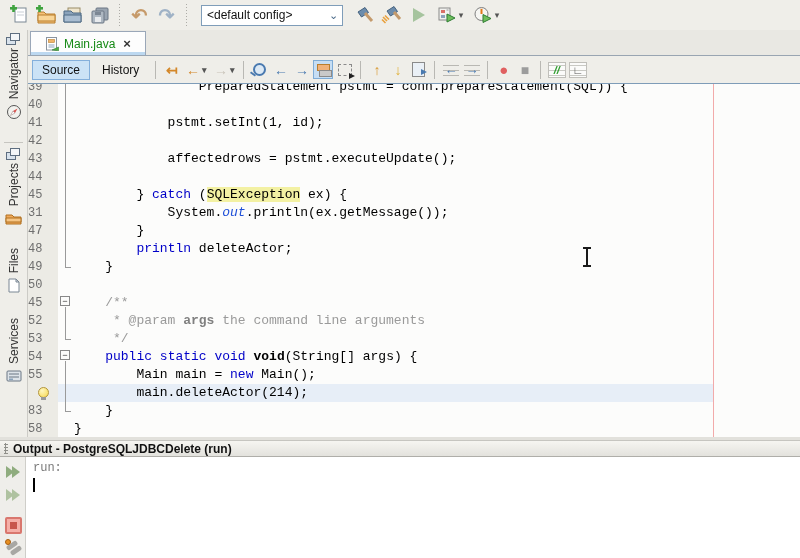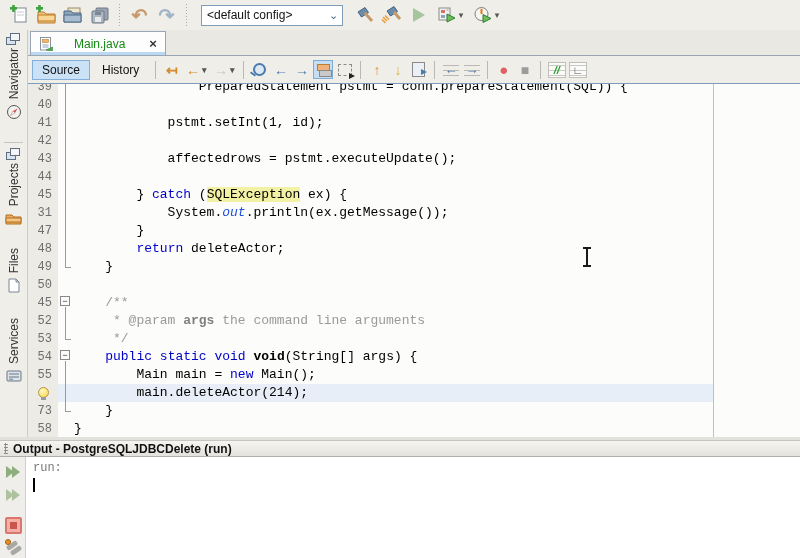--- a/index.html
+++ b/index.html
@@ -12,21 +12,21 @@
   .uglyph{font-size:19px;font-weight:bold;line-height:1}
   .undo{color:#C69A6A}.redo{color:#9FB2C6}
   .combo{width:142px;height:21px;background:#FFF;border:1px solid #7F9DB9;display:flex;align-items:center;font-size:12px;margin:0 8px;box-sizing:border-box}
   .combo .val{flex:1;padding-left:5px;color:#111}
   .combo .chev{width:17px;text-align:center;color:#4A6A8A;font-size:11px}
   .runtri{width:0;height:0;border-left:12px solid #A6C49E;border-top:7px solid transparent;border-bottom:7px solid transparent}
   .ddarrow{font-size:9px;color:#555;margin-left:2px}
 
   
   .tabrow{position:absolute;left:28px;top:30px;width:772px;height:26px;background:#E9E8E3;border-bottom:1px solid #99A5B2;box-sizing:border-box;display:flex;align-items:flex-end}
-  .tab{height:24px;margin-left:2px;background:#FDFDFD;border:1px solid #9AA7B8;border-bottom:none;display:flex;align-items:center;gap:21px;padding:0 8px;box-shadow:inset 0 -3px 0 #BCD8F0;box-sizing:border-box}
+  .tab{height:24px;margin-left:2px;background:#FDFDFD;border:1px solid #9AA7B8;border-bottom:none;display:flex;align-items:center;gap:5px;padding:0 14px;box-shadow:inset 0 -3px 0 #BCD8F0;box-sizing:border-box}
   .tab-label{color:#168A16;font-size:12px}
   .tab-close{color:#333;font-size:13px;font-weight:bold;line-height:1;margin-left:3px}
 
   
   .etb{position:absolute;left:28px;top:56px;width:772px;height:28px;background:#EFEEE9;border-bottom:1px solid #7E9CB8;box-sizing:border-box;display:flex;align-items:center;padding-left:4px;gap:2px}
   .pill{font-size:12px;color:#111;padding:3px 10px}
   .pill.sel{background:#CBE2F6;border:1px solid #84AFDB;padding:2px 9px}
   .ebtn{height:19px;min-width:19px;display:flex;align-items:center;justify-content:center;font-size:14px;font-weight:bold;position:relative}
   .oarr{color:#D4882A}.garr{color:#C9C4BA}.barr{color:#4A7AB0}
   .ya{color:#E0B23C}.oa2{color:#D89A33}
@@ -57,21 +57,21 @@
   .rlabel{writing-mode:vertical-rl;transform:rotate(180deg);font-size:12px;color:#333}
   .rsep{position:absolute;left:4px;right:4px;top:112px;height:1px;background:#C6C5C0}
 
   
   .editor{position:absolute;left:28px;top:84px;width:772px;height:353px;background:#FCFCFB;overflow:hidden}
   .gutcol{position:absolute;left:0;top:0;bottom:0;width:30px;background:#ECEBE5}
   .marginline{position:absolute;left:685px;top:0;bottom:0;width:1px;background:#F2AAAA}
   .lines{position:relative;margin-top:-6px}
   .row{display:flex;height:18px;position:relative}
   .row.current::before{content:'';position:absolute;left:30px;width:655px;top:0;bottom:0;background:#E7EEF7}
-  .gut{width:30px;box-sizing:border-box;text-align:right;padding-right:6px;font:12px/18px "Liberation Mono",monospace;color:#6E6E6E;position:relative;flex:none}
+  .gut{width:30px;box-sizing:border-box;padding-right:6px;font:12px/18px "Liberation Mono",monospace;color:#6E6E6E;position:relative;flex:none}
   .fold{width:16px;position:relative;flex:none}
   .code{white-space:pre;font:13px/18px "Liberation Mono",monospace;color:#000;position:relative}
   .fold.line::before{content:'';position:absolute;left:7px;top:0;bottom:0;width:1px;background:#9A9A9A}
   .fold.end::before{content:'';position:absolute;left:7px;top:0;width:1px;height:9px;background:#9A9A9A}
   .fold.end::after{content:'';position:absolute;left:7px;top:9px;width:6px;height:1px;background:#9A9A9A}
   .fold.box::before{content:'';position:absolute;left:7px;top:13px;bottom:0;width:1px;background:#9A9A9A}
   .fbox{position:absolute;left:2px;top:2px;width:10px;height:10px;border:1px solid #888;background:#FBFBFA;color:#333;font:9px/8px "Liberation Sans",sans-serif;text-align:center;box-sizing:border-box}
   .tk-k{color:#0000C8}
   .tk-c{color:#9A9A9A}
   .tk-cb{color:#808080;font-weight:bold}
@@ -368,21 +368,21 @@
           <div class="code"><span class="tk-p">            System.</span><span class="tk-f">out</span><span class="tk-p">.println(ex.getMessage());</span></div>
         </div>
         <div class="row">
           <div class="gut">47</div>
           <div class="fold line"></div>
           <div class="code"><span class="tk-p">        }</span></div>
         </div>
         <div class="row">
           <div class="gut">48</div>
           <div class="fold line"></div>
-          <div class="code"><span class="tk-p">        </span><span class="tk-k">return</span><span class="tk-p"> deleteActor;</span></div>
+          <div class="code"><span class="tk-p">        </span><span class="tk-k">println</span><span class="tk-p"> deleteActor;</span></div>
         </div>
         <div class="row">
           <div class="gut">49</div>
           <div class="fold end"></div>
           <div class="code"><span class="tk-p">    }</span></div>
         </div>
         <div class="row">
           <div class="gut">50</div>
           <div class="fold "></div>
           <div class="code"></div>
@@ -417,21 +417,21 @@
           <div class="code"><span class="tk-p">        Main main = </span><span class="tk-k">new</span><span class="tk-p"> Main();</span></div>
         </div>
         <div class="row current">
           <div class="gut">
             <span class="bulb"></span>
           </div>
           <div class="fold line"></div>
           <div class="code"><span class="tk-p">        main.deleteActor(214);</span></div>
         </div>
         <div class="row">
-          <div class="gut">73</div>
+          <div class="gut">83</div>
           <div class="fold end"></div>
           <div class="code"><span class="tk-p">    }</span></div>
         </div>
         <div class="row">
           <div class="gut">58</div>
           <div class="fold "></div>
           <div class="code"><span class="tk-p">}</span></div>
         </div>
       </div>
     <div class="ibeam">

